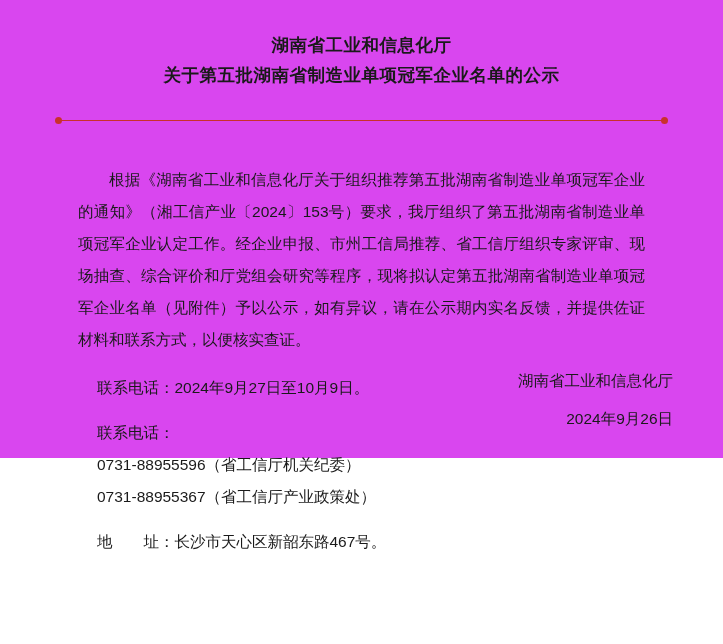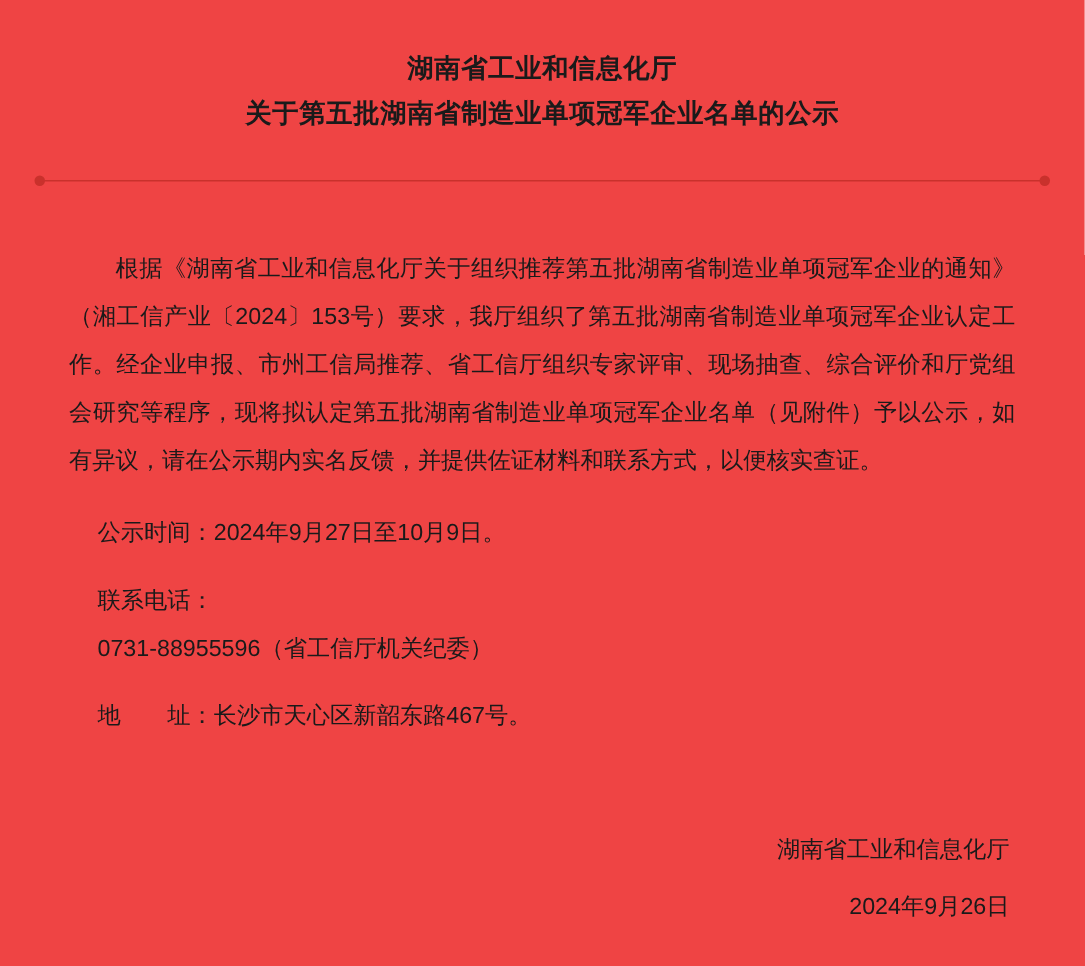--- a/index.html
+++ b/index.html
@@ -9,24 +9,24 @@
   body {
     width: 723px;
     height: 644px;
     background: #ffffff;
     font-family: "Liberation Sans", sans-serif;
     overflow: hidden;
   }
   .page {
     position: relative;
     width: 723px;
-    height: 644px;
+    height: 458px;
     box-sizing: border-box;
-    padding: 0 12px;
-    background: #ef4444;
+    padding: 0 44px;
+    background: #d946ef;
   }
   .header {
     padding-top: 30px;
     text-align: center;
   }
   .title-line {
     font-size: 17.5px;
     font-weight: bold;
     color: #1a1a1a;
     letter-spacing: 0.5px;
@@ -104,26 +104,27 @@
 
   <div class="divider-wrap">
     <div class="divider-dot left"></div>
     <div class="divider-line"></div>
     <div class="divider-dot right"></div>
   </div>
 
   <div class="body-area">
     <p class="para para-top">根据《湖南省工业和信息化厅关于组织推荐第五批湖南省制造业单项冠军企业的通知》（湘工信产业〔2024〕153号）要求，我厅组织了第五批湖南省制造业单项冠军企业认定工作。经企业申报、市州工信局推荐、省工信厅组织专家评审、现场抽查、综合评价和厅党组会研究等程序，现将拟认定第五批湖南省制造业单项冠军企业名单（见附件）予以公示，如有异议，请在公示期内实名反馈，并提供佐证材料和联系方式，以便核实查证。</p>
 
-    <p class="line gap-md">公示时间：2024年9月27日至10月9日。</p>
+    <p class="line gap-md">联系电话：2024年9月27日至10月9日。</p>
 
     <p class="line gap-sm">联系电话：</p>
 
     <p class="line">0731-88955596（省工信厅机关纪委）</p>
 
+    <p class="line">0731-88955367（省工信厅产业政策处）</p>
 
     <p class="line gap-sm">地　　址：长沙市天心区新韶东路467号。</p>
   </div>
 
   <div class="sign sign-org">湖南省工业和信息化厅</div>
   <div class="sign sign-date">2024年9月26日</div>
 
 </div>
 
 </body></html>

